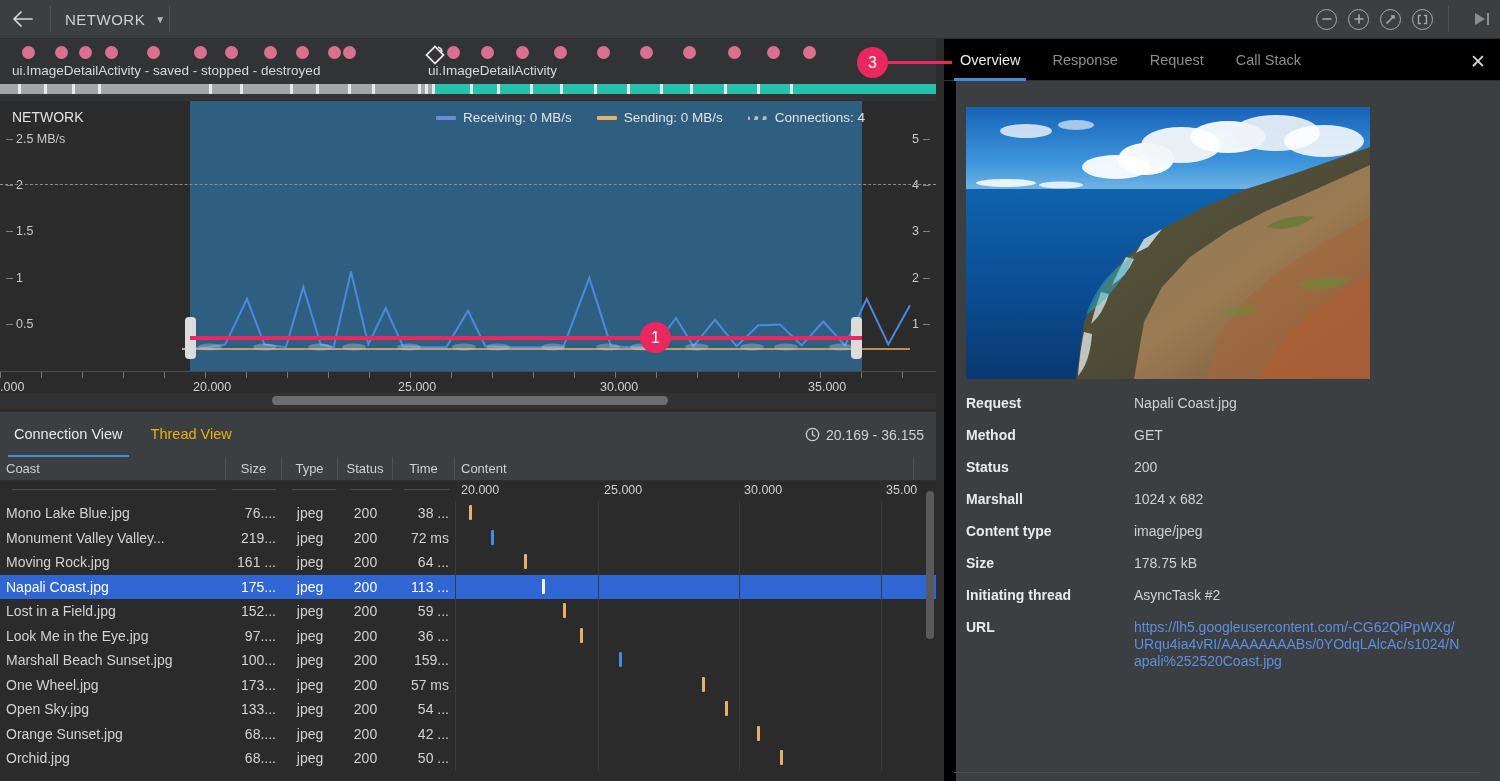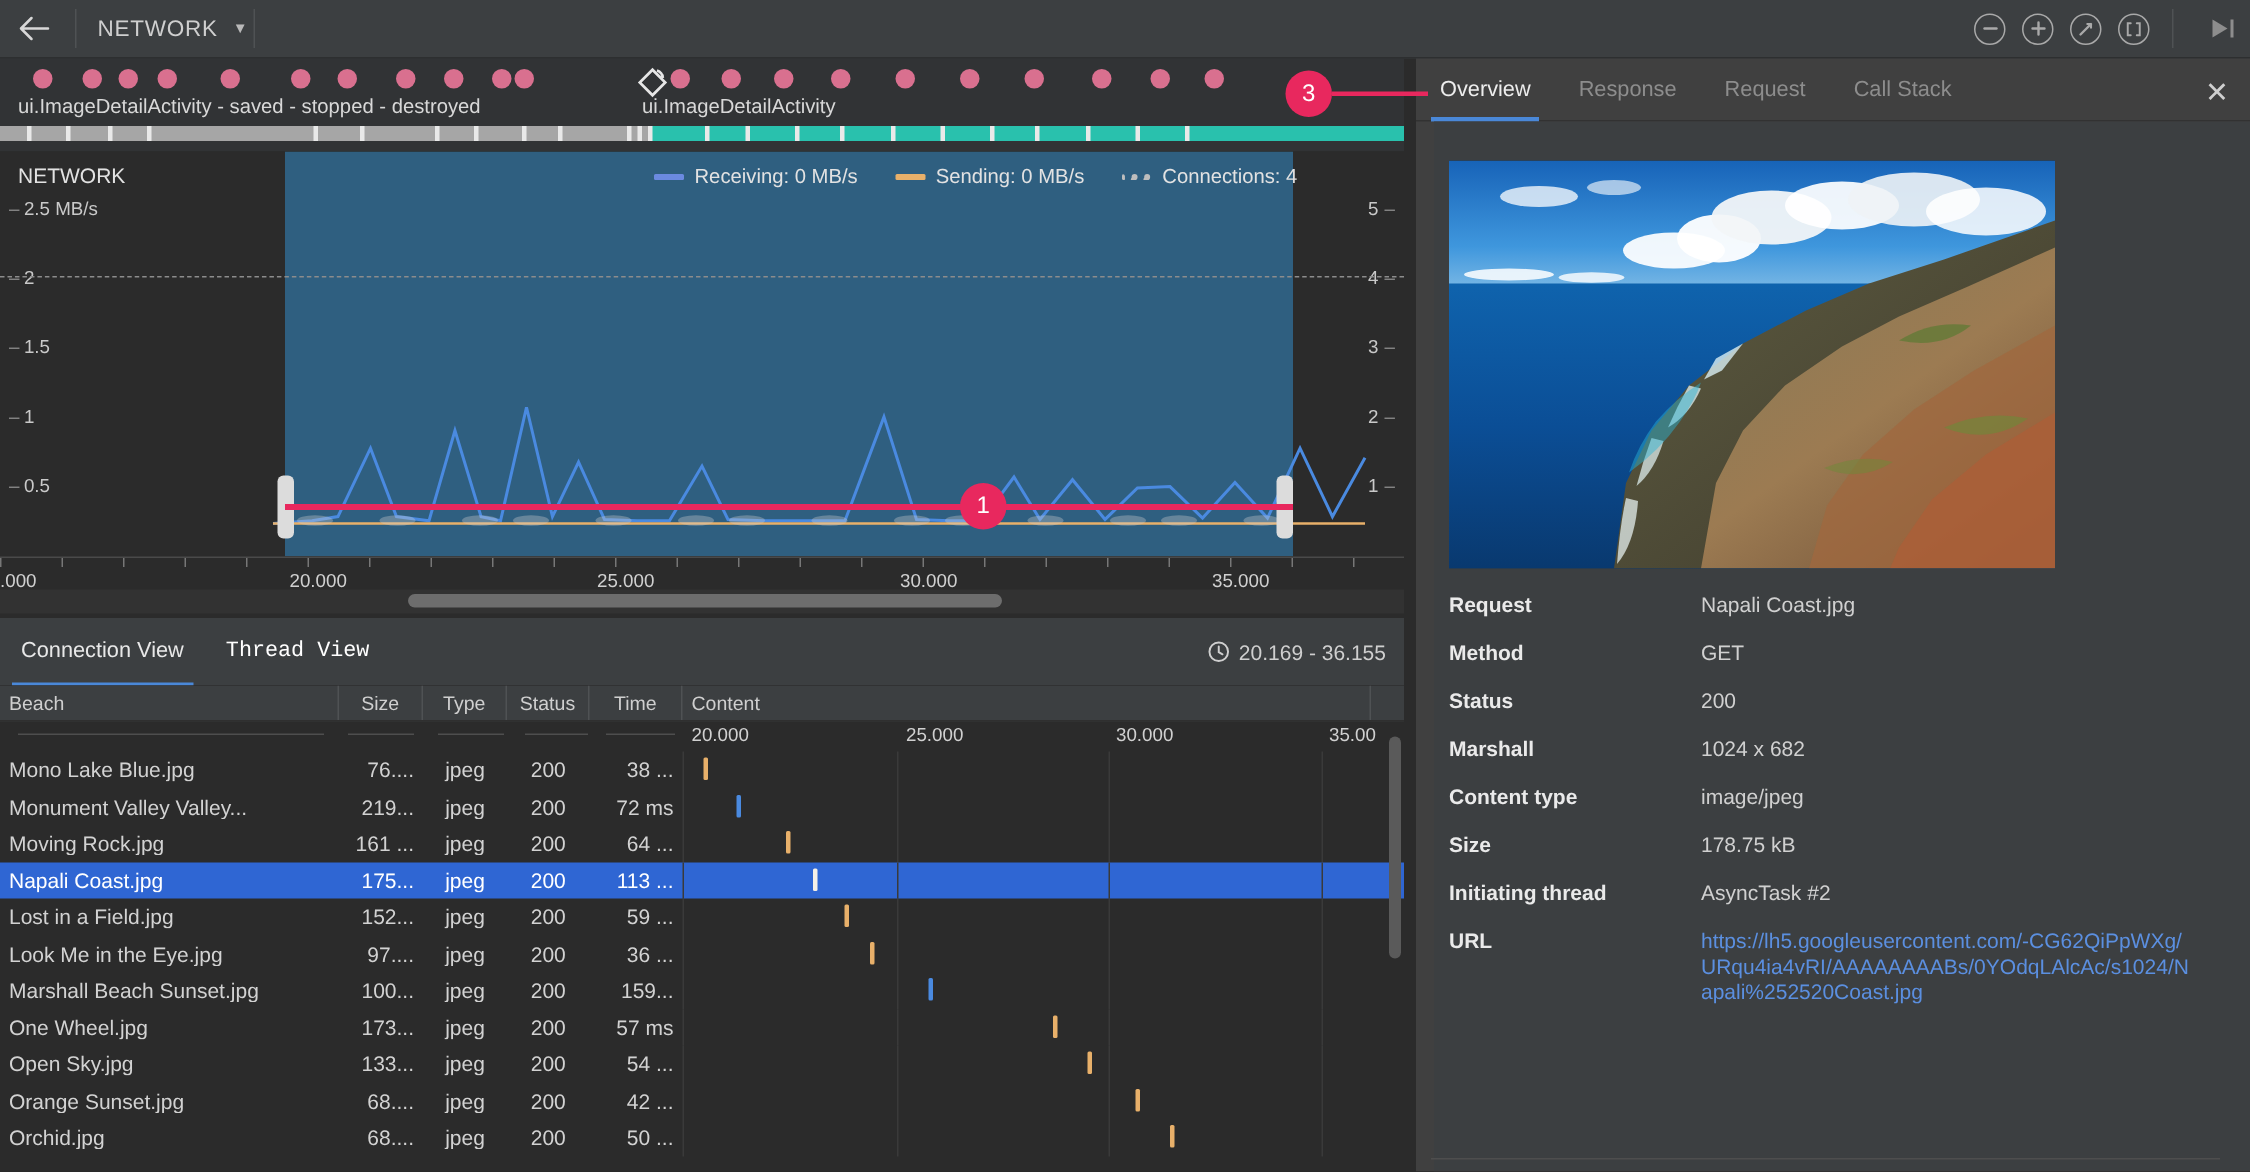--- a/index.html
+++ b/index.html
@@ -69,21 +69,21 @@
   .hscroll-thumb { position: absolute; top: 396px; height: 9px; border-radius: 5px; background: #6d6d6d; }
 
   
   .viewtabs {
     position: absolute; left: 0; top: 412px; width: 936px; height: 45px; background: #3c3f41;
     display: flex; align-items: center;
   }
   .vtab { font-size: 14.5px; padding: 0 14px; height: 45px; line-height: 45px; position: relative; }
   .vtab.active { color: #e8e8e8; }
   .vtab.active:after { content:""; position:absolute; left:8px; right:8px; bottom:0; height:2.5px; background:#4a88d8; }
-  .vtab.inactive { color: #ffffff; font-family: Liberation Mono, monospace; }
+  .vtab.inactive { color: #eab308; }
   .range { margin-left: auto; padding-right: 12px; font-size: 14px; color: #cfcfcf; display:flex; align-items:center; gap:6px; }
 
   
   .tablewrap { position: absolute; left: 0; top: 457px; width: 936px; height: 324px; background: #2b2b2b; overflow: hidden; }
   .thead { display: flex; height: 24px; background: #3c3f41; border-bottom: 1px solid #2f2f2f; }
   .th { font-size: 13px; color: #cfcfcf; display: flex; align-items: center; border-right: 1px solid #4f5254; padding: 0 6px; }
   .th.c { justify-content: center; }
   .tbody { position: relative; }
   .trow { display: flex; height: 24.5px; align-items: center; font-size: 14px; color: #d2d2d2; position: relative; }
   .trow.sel { background: #2f66d3; color: #fff; }
@@ -92,21 +92,21 @@
   .td.c { text-align: center; }
   .tl-cell { position: relative; height: 24.5px; }
   .tl-grid { position: absolute; top: 0; width: 1px; height: 100%; background: #3a3a3a; }
   .tl-mark { position: absolute; top: 4px; width: 3px; height: 15px; border-radius: 1px; }
   .tl-header { display:flex; height: 20px; position: relative; }
   .tl-lbl { position: absolute; top: 2px; font-size: 12.5px; color: #d0d0d0; }
   .sep-line { position:absolute; height:1px; background:#4e4e4e; top: 8px;}
   .vscroll { position: absolute; right: 2px; top: 28px; width: 8px; border-radius: 4px; background: #5a5a5a; }
 
   
-  .rpanel { position: absolute; left: 944px; top: 39px; width: 556px; height: 742px; background: #404040; }
+  .rpanel { position: absolute; left: 944px; top: 39px; width: 556px; height: 742px; background: #000000; }
   .rtabs { height: 42px; display: flex; align-items: center; border-bottom: 1px solid #323232; position: relative; }
   .rtab { font-size: 14.5px; padding: 0 16px; height: 42px; line-height: 42px; position: relative; }
   .rtab.active { color: #ededed; }
   .rtab.active:after { content:""; position:absolute; left:10px; right:10px; bottom:0; height:2.5px; background:#4a88d8; }
   .rtab.inactive { color: #8d8d8d; }
   .rclose { position: absolute; right: 14px; top: 11px; color: #cfcfcf; font-size: 19px; }
   .rbody { position: absolute; left: 12px; top: 42px; right: 0; bottom: 0; background: #3c3f41; padding: 26px 0 0 10px; }
   .thumb { width: 404px; height: 272px; background: #1a3a5c; position: relative; overflow: hidden; }
   .kv { display: flex; margin-top: 16px; font-size: 14px; }
   .k { width: 168px; color: #eaeaea; font-weight: bold; }
@@ -329,21 +329,21 @@
       <svg width="15" height="15" viewBox="0 0 15 15">
         <circle cx="7.5" cy="7.5" r="6.2" fill="none" stroke="#cfcfcf" stroke-width="1.3"></circle>
         <path d="M7.5 4 V7.8 L10 9.2" stroke="#cfcfcf" stroke-width="1.3" fill="none" stroke-linecap="round"></path>
       </svg>
       <span>20.169 - 36.155</span>
     </div>
   </div>
 
   <div class="tablewrap">
     <div class="thead">
-      <div class="th" style="width:226px;">Beach</div>
+      <div class="th" style="width:226px;">Coast</div>
       <div class="th c" style="width:56px;">Size</div>
       <div class="th c" style="width:56px;">Type</div>
       <div class="th c" style="width:55px;">Status</div>
       <div class="th c" style="width:62px;">Time</div>
       <div class="th" style="width:459px;">Content</div>
     </div>
 
     <div class="tl-header">
       <div class="sep-line" style="left:12px; width:204px;"></div>
       <div class="sep-line" style="left:232px; width:44px;"></div>

